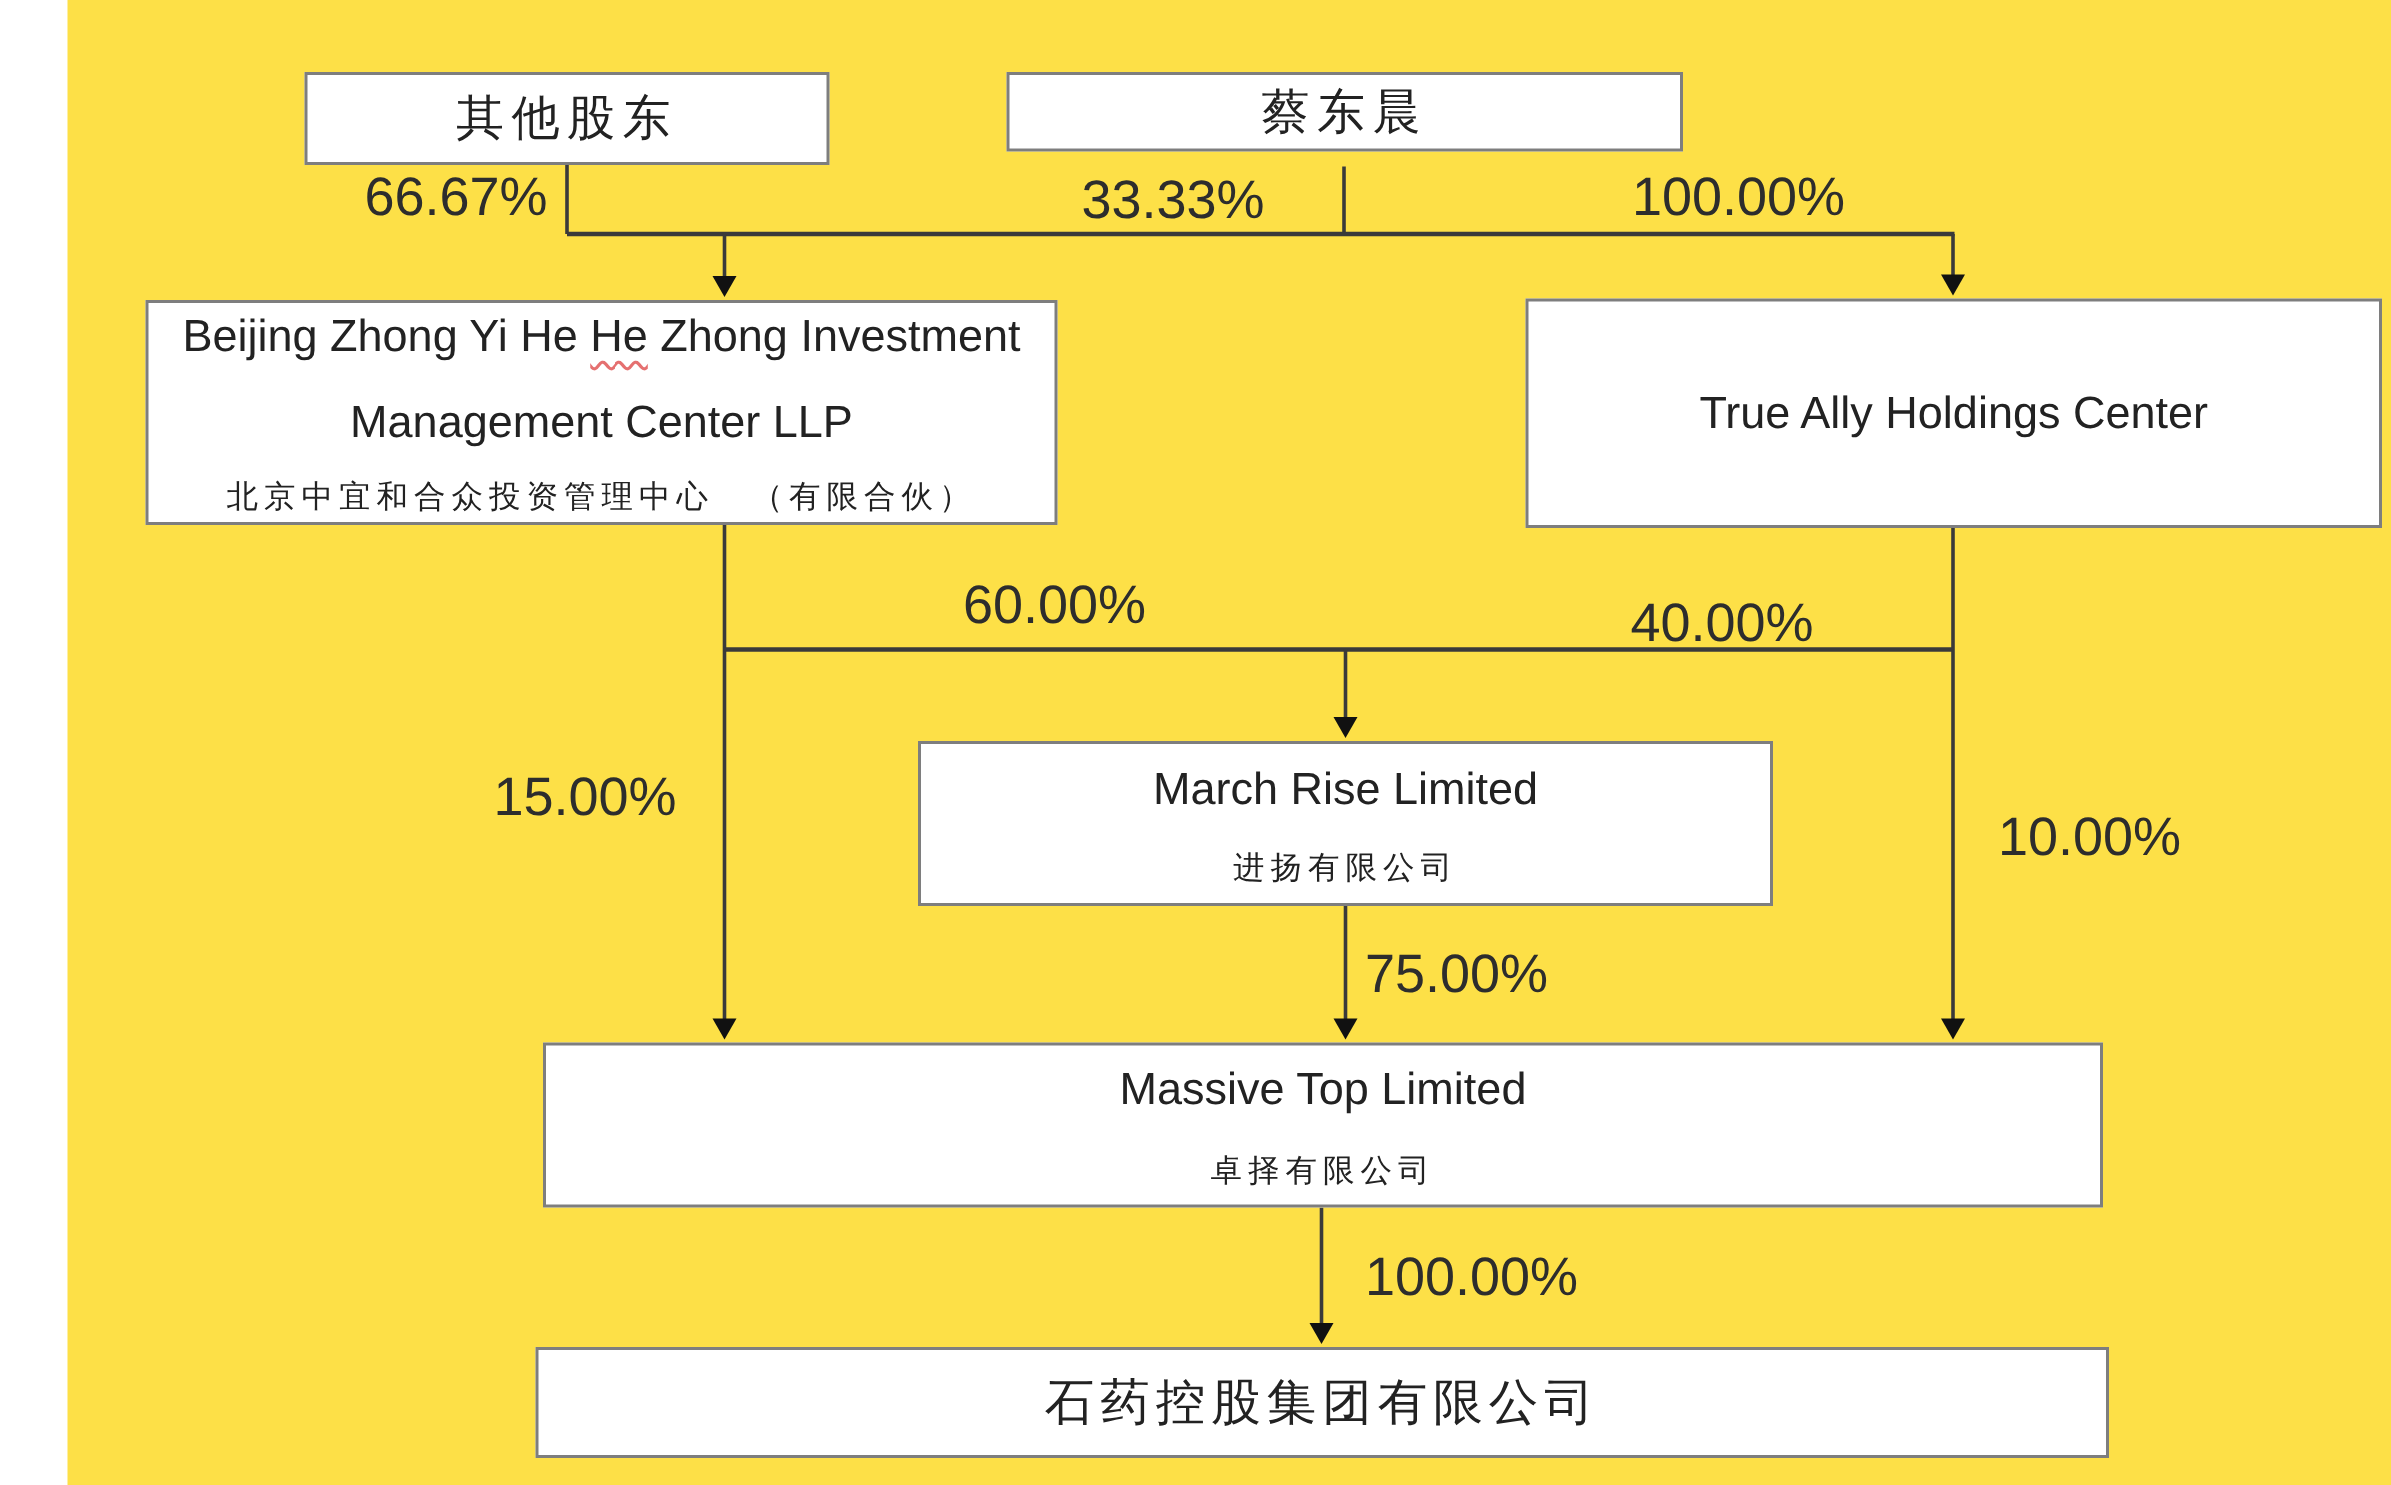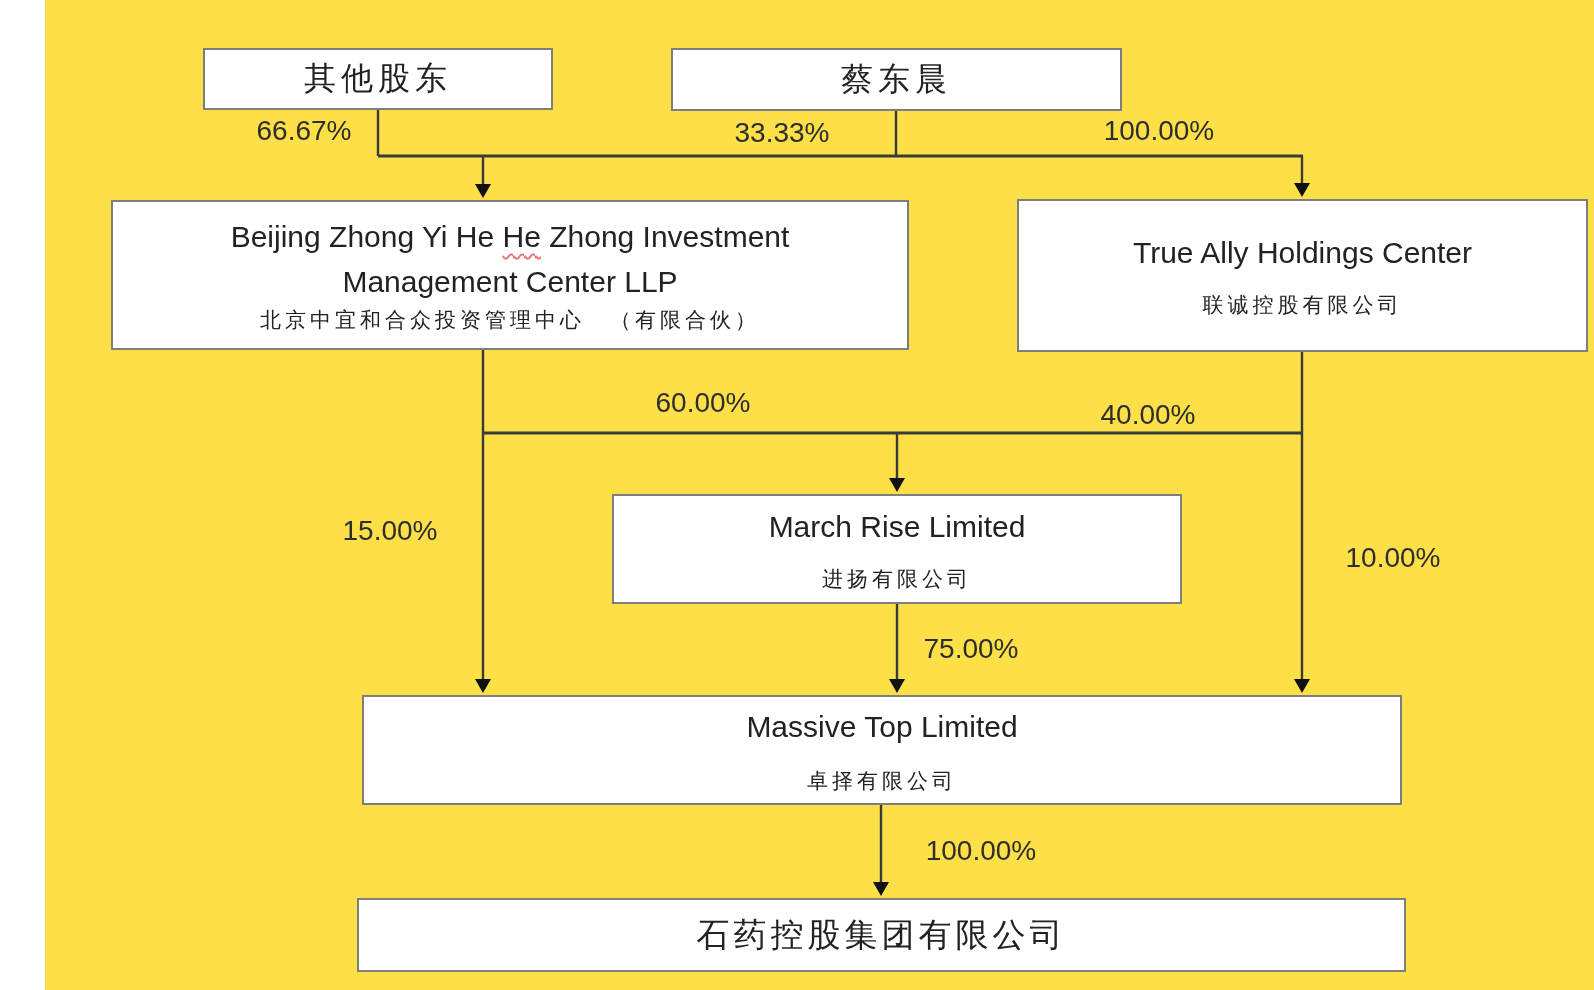--- a/index.html
+++ b/index.html
@@ -33,38 +33,38 @@
     align-items: center;
     justify-content: center;
     text-align: center;
     z-index: 2;
     color: #222222;
   }
   .en-line  { font-size: 30px; line-height: 1.5; white-space: nowrap; }
   .zh-line  { font-size: 21px; line-height: 1.5; letter-spacing: 4px; white-space: nowrap; }
   .zh-big   { font-size: 32px; letter-spacing: 5px; white-space: nowrap; }
   .node-other    { left: 158px; top: 48px;  width: 350px;  height: 62px;  }
-  .node-cai      { left: 626px; top: 48px;  width: 451px;  height: 63px;  }
-  .node-beijing  { left: 66px;  top: 200px; width: 798px;  height: 150px; }
+  .node-cai      { left: 626px; top: 48px;  width: 451px;  height: 53px;  }
+  .node-beijing  { left: 52px;  top: 200px; width: 608px;  height: 150px; gap: 12px; }
   .node-trueally { left: 972px; top: 199px; width: 571px;  height: 153px; row-gap: 14px; }
   .node-march    { left: 567px; top: 494px; width: 570px;  height: 110px; row-gap: 14px; }
   .node-massive  { left: 317px; top: 695px; width: 1040px; height: 110px; row-gap: 16px; }
   .node-cspc     { left: 312px; top: 898px; width: 1049px; height: 74px;  }
   .node-cspc .zh-line { font-size: 33px; }
   .squiggle {
     text-decoration-line: underline;
     text-decoration-style: wavy;
     text-decoration-color: #e57070;
     text-decoration-thickness: 2px;
     text-underline-offset: 6px;
   }
   .pct {
     position: absolute;
     transform: translate(-50%, -50%);
-    font-size: 28px;
+    font-size: 36px;
     color: #2d2d2d;
     z-index: 3;
     white-space: nowrap;
   }
   .pct-66   { left: 259px;  top: 131px; }
   .pct-33   { left: 737px;  top: 133px; }
   .pct-100a { left: 1114px; top: 131px; }
   .pct-60   { left: 658px;  top: 403px; }
   .pct-40   { left: 1103px; top: 415px; text-align: right; }
   .pct-15   { left: 345px;  top: 531px; }
@@ -115,21 +115,20 @@
   </div>
 
   <div class="node node-beijing">
     <span class="en-line"><span>Beijing Zhong Yi He</span> <span class="squiggle">He</span> <span>Zhong Investment</span></span>
     <span class="en-line">Management Center LLP</span>
     <span class="zh-line">北京中宜和合众投资管理中心　（有限合伙）</span>
   </div>
 
   <div class="node node-trueally">
     <span class="en-line">True Ally Holdings Center</span>
-    <span class="zh-line">联诚控股有限公司</span>
   </div>
 
   <div class="node node-march">
     <span class="en-line">March Rise Limited</span>
     <span class="zh-line">进扬有限公司</span>
   </div>
 
   <div class="node node-massive">
     <span class="en-line">Massive Top Limited</span>
     <span class="zh-line">卓择有限公司</span>

